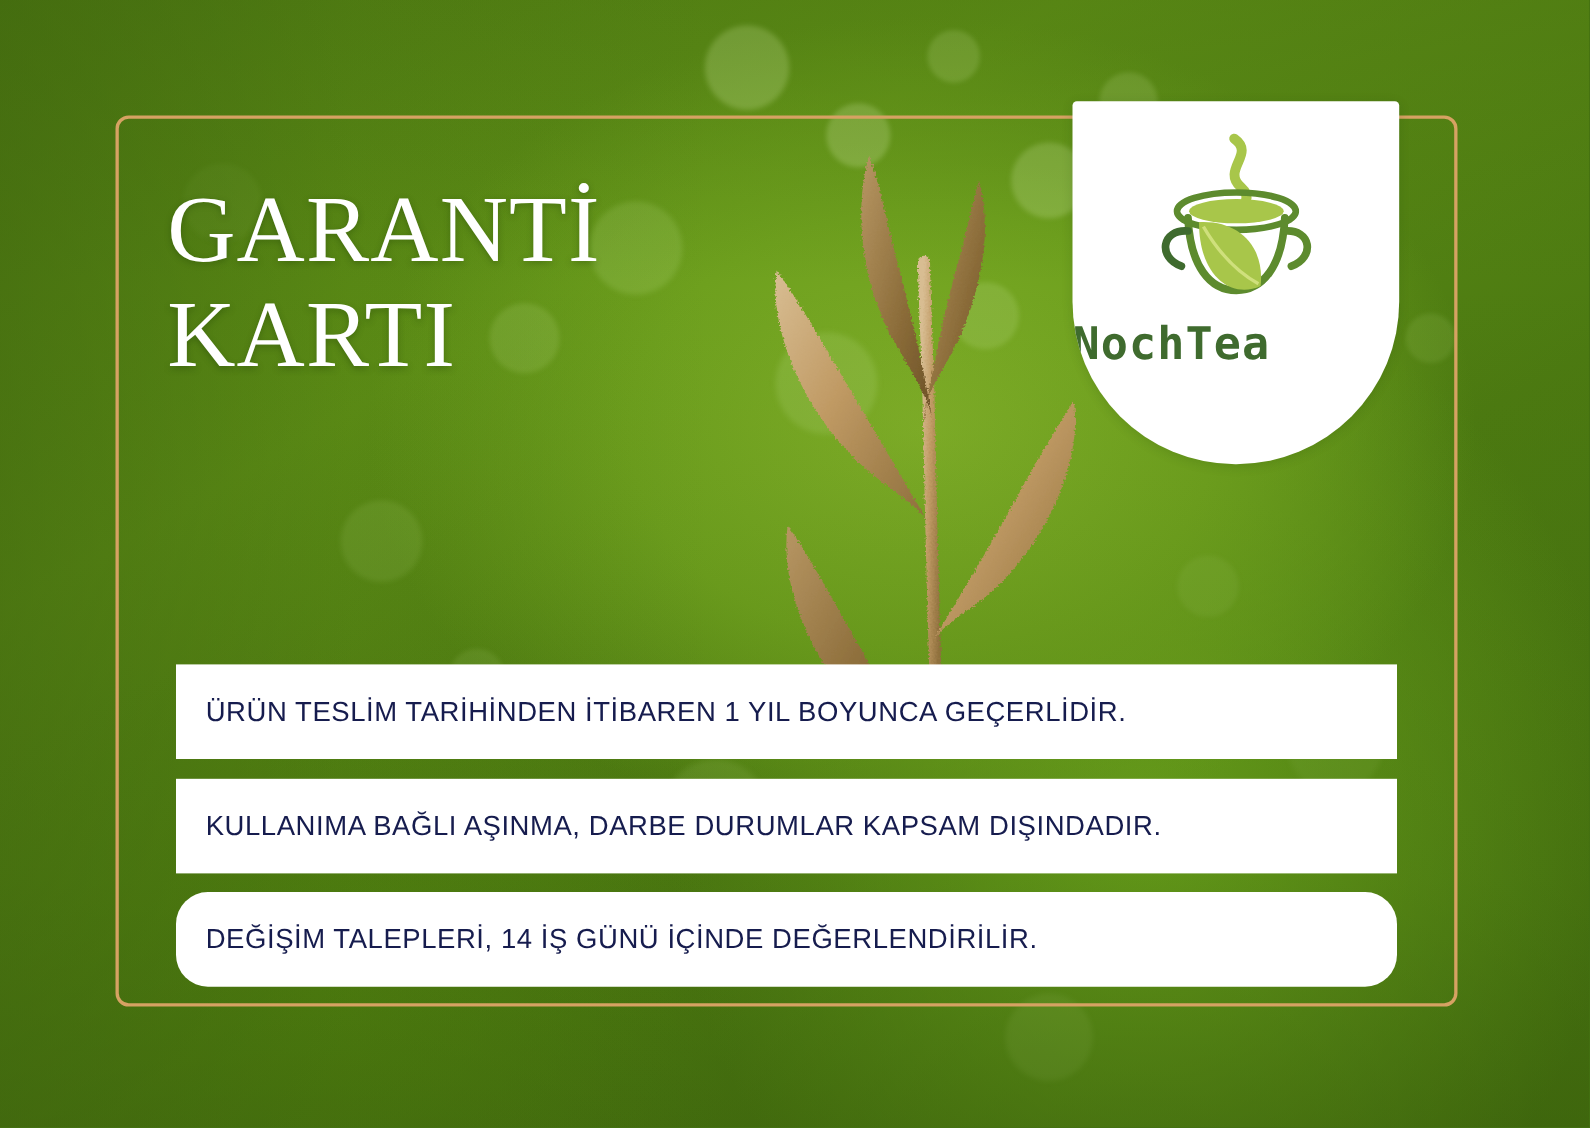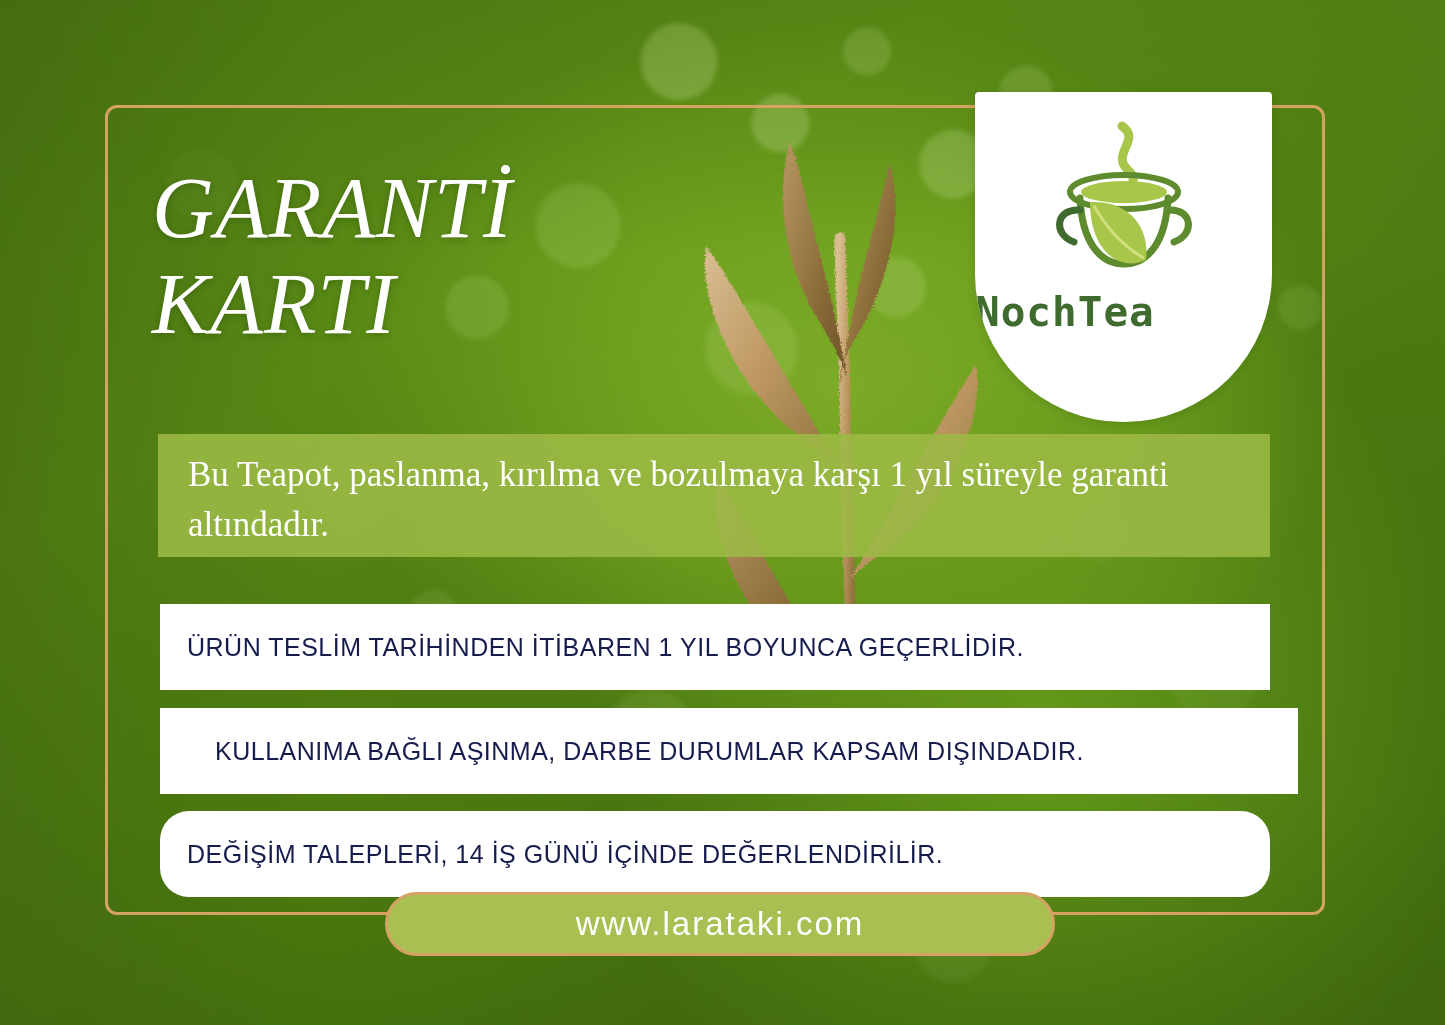--- a/index.html
+++ b/index.html
@@ -77,21 +77,21 @@
     left: 152px; top: 160px;
     width: 620px;
     color: #ffffff;
     font-family: "Liberation Serif", "DejaVu Serif", serif;
     font-size: 86px;
     line-height: 1.12;
     font-weight: 400;
     letter-spacing: 1px;
     text-shadow: 0 2px 6px rgba(30,60,5,.35);
   }
-  .title .ln { display: block; font-style: italic; }
+  .title .ln { display: block; }
 
   
   .sprig {
     position: absolute;
     left: 690px; top: 120px;
     width: 320px; height: 560px;
     pointer-events: none;
   }
 
   
@@ -136,21 +136,21 @@
   .bar {
     position: absolute;
     left: 160px;
     width: 1110px; height: 86px;
     background: #ffffff;
     display: flex;
     align-items: center;
     margin-top: 28px;
   }
   .bar-1 { top: 576px; }
-  .bar-2 { top: 680px; padding-left: 28px; }
+  .bar-2 { top: 680px; }
   .bar-3 { top: 783px; border-radius: 29px; }
   .bar-text {
     padding-left: 27px;
     color: #161c4e;
     font-family: "Liberation Sans", sans-serif;
     font-size: 25px;
     font-weight: 400;
     letter-spacing: .5px;
     white-space: nowrap;
   }
@@ -226,31 +226,25 @@
       <ellipse cx="100" cy="74" rx="43" ry="11" fill="#a8c64a"></ellipse>
       <path d="M56 80 C58 124 76 146 100 146 C124 146 142 124 144 80" stroke="#5d8b2e" stroke-width="7" fill="none" stroke-linecap="round"></path>
       <path d="M144 92 C168 90 172 116 150 124" stroke="#5d8b2e" stroke-width="7" fill="none" stroke-linecap="round"></path>
       <path d="M56 92 C32 90 28 116 50 124" stroke="#3f6b2e" stroke-width="7" fill="none" stroke-linecap="round"></path>
       <path d="M66 84 C66 134 96 154 122 142 C126 106 102 82 66 84 Z" fill="#a8c64a"></path>
       <path d="M70 88 C84 112 102 130 120 140" stroke="#cfe07c" stroke-width="3" fill="none"></path>
     </svg>
     <div class="logo-word">NochTea</div>
   </div>
 
-  <div class="banner">
-    <div class="banner-text">Bu Teapot, paslanma, kırılma ve bozulmaya karşı 1 yıl süreyle garanti altındadır.</div>
-  </div>
 
   <div class="bar bar-1">
     <div class="bar-text">ÜRÜN TESLİM TARİHİNDEN İTİBAREN 1 YIL BOYUNCA GEÇERLİDİR.</div>
   </div>
   <div class="bar bar-2">
     <div class="bar-text">KULLANIMA BAĞLI AŞINMA, DARBE DURUMLAR KAPSAM DIŞINDADIR.</div>
   </div>
   <div class="bar bar-3">
     <div class="bar-text">DEĞİŞİM TALEPLERİ, 14 İŞ GÜNÜ İÇİNDE DEĞERLENDİRİLİR.</div>
   </div>
 
-  <div class="pill">
-    <span class="pill-text">www.larataki.com</span>
-  </div>
 
 </div>
 
 </body></html>

